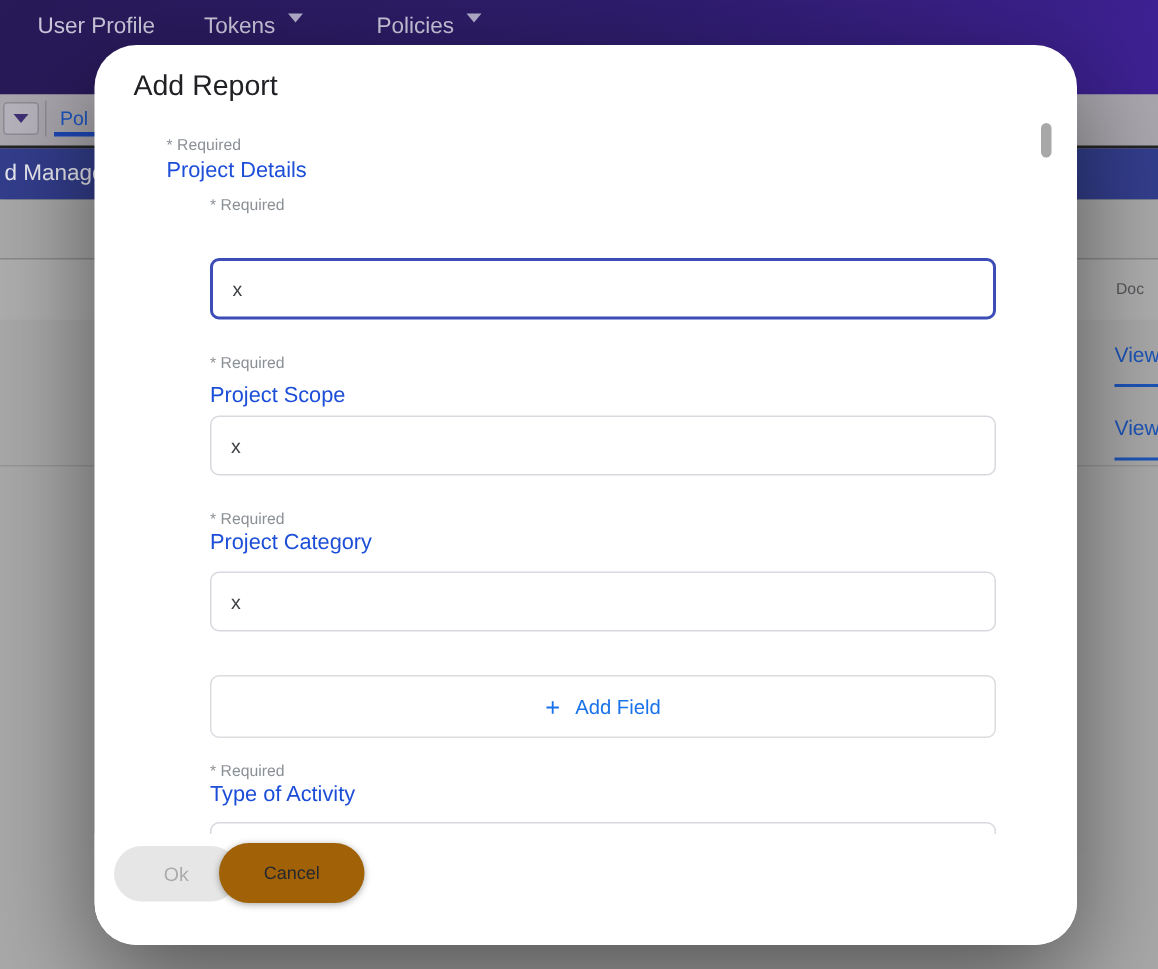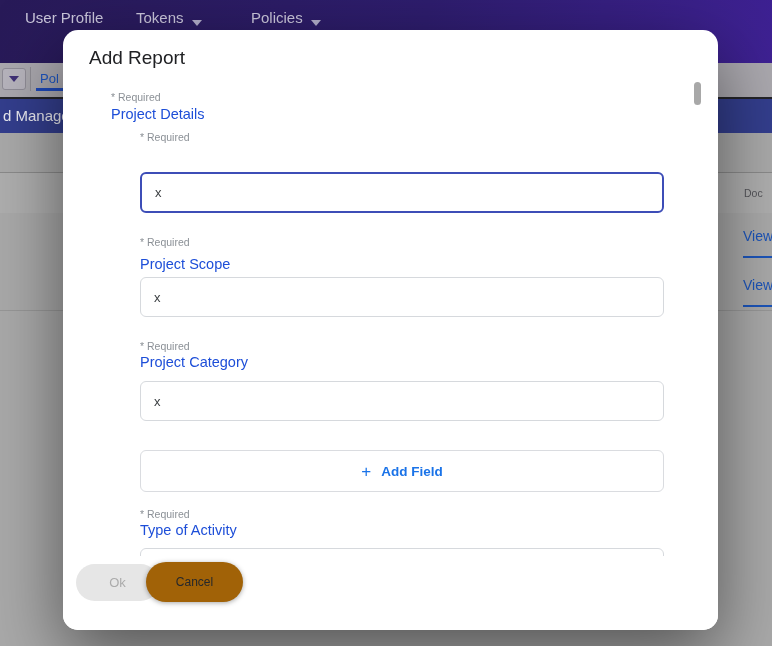--- a/index.html
+++ b/index.html
@@ -5,21 +5,21 @@
   html,body{margin:0;padding:0;background:#6f6f6f;}
   .stage{
     position:relative;width:772px;height:646px;overflow:hidden;
     background:#a9a9a9;
     font-family:"Liberation Sans", sans-serif;
     -webkit-font-smoothing:antialiased;
   }
   
   .nav{position:absolute;top:0;left:0;width:772px;height:63px;
     background:linear-gradient(100deg,#281a58 0%,#2e1d6e 55%,#3e2193 100%);}
-  .nav-item{position:absolute;top:9px;display:flex;align-items:flex-end;gap:8px;
+  .nav-item{position:absolute;top:9px;display:flex;align-items:flex-start;gap:8px;
     color:#cbc7dc;font-size:15px;cursor:pointer;}
   .caret{width:0;height:0;border-left:5px solid transparent;border-right:5px solid transparent;
     border-top:6px solid #b3aecb;display:inline-block;}
   .toolbar{position:absolute;top:63px;left:0;width:772px;height:34px;background:#aaa8ae;}
   .dd-btn{position:absolute;left:2px;top:5px;width:22px;height:20px;background:#b6b3bc;
     border:1px solid #8f8c96;border-radius:3px;display:flex;align-items:center;justify-content:center;}
   .dd-btn .caret{border-top-color:#3f3076;}
   .tb-divider{position:absolute;left:30px;top:4px;width:1px;height:24px;background:#8f8d94;}
   .tab-pol{position:absolute;left:40px;top:8px;font-size:13px;color:#1d55c0;}
   .tab-underline{position:absolute;left:36px;top:25px;width:44px;height:3px;background:#1d48b8;}
@@ -30,33 +30,33 @@
   .bg-row{position:absolute;left:0;width:772px;border-bottom:1px solid #979797;}
   .row-toolbar{top:133px;height:39px;background:#a9a9a9;}
   .row-header{top:172px;height:41px;background:#aeaeae;border-top:1px solid #8a8a8a;border-bottom:1px solid #8a8a8a;}
   .doc-head{position:absolute;left:744px;top:14px;font-size:10.5px;color:#55555a;white-space:nowrap;}
   .row-data1{top:213px;height:49px;background:#a9a9a9;}
   .row-data2{top:262px;height:48px;background:#a9a9a9;}
   .view-link{position:absolute;left:743px;top:15px;font-size:14px;color:#1c54b8;
     border-bottom:2px solid #1c54b8;padding-bottom:12px;white-space:nowrap;cursor:pointer;}
   
   .modal{position:absolute;left:63px;top:30px;width:655px;height:600px;background:#ffffff;
-    border-radius:15px;box-shadow:0 24px 70px rgba(0,0,0,.5);overflow:hidden;}
+    border-radius:28px;box-shadow:0 24px 70px rgba(0,0,0,.5);overflow:hidden;}
   .modal-title{position:absolute;left:26px;top:17px;font-size:19px;color:#202124;}
   .req{position:absolute;font-size:10.5px;color:#8b9096;}
   .flabel{position:absolute;font-size:14.5px;color:#1d4ed8;}
   .tinput{position:absolute;left:77px;width:524px;height:40px;box-sizing:border-box;
     border:1px solid #d6d9dd;border-radius:6px;background:#fff;
     font-family:"Liberation Sans",sans-serif;font-size:13px;color:#3c4043;padding:0 0 0 13px;outline:none;}
   .tinput.focused{border:2px solid #3d4db7;}
   .add-box{position:absolute;left:77px;top:420px;width:524px;height:42px;box-sizing:border-box;
     border:1px solid #dadce0;border-radius:6px;background:#fff;
     display:flex;align-items:center;justify-content:center;gap:10px;cursor:pointer;}
   .plus{color:#1a73e8;font-size:17px;font-weight:400;line-height:1;}
-  .add-label{color:#1a73e8;font-size:13.5px;font-weight:700;}
+  .add-label{color:#1a73e8;font-size:13.5px;font-weight:400;}
   .scroll-thumb{position:absolute;right:17px;top:52px;width:7px;height:23px;border-radius:4px;background:#a8a8a8;}
   .footer{position:absolute;left:0;bottom:0;width:655px;height:74px;background:#ffffff;}
   .btn{border:none;border-radius:20px;font-family:"Liberation Sans",sans-serif;cursor:pointer;text-align:center;}
   .btn-ok{position:absolute;left:13px;top:8px;width:83px;height:37px;background:#e6e6e6;
     color:#ababab;font-size:13px;}
   .btn-cancel{position:absolute;left:83px;top:6px;width:97px;height:40px;background:#a16207;
     color:#26282b;font-size:12px;font-weight:500;box-shadow:0 1px 5px rgba(0,0,0,.35);}
 </style>
 </head>
 <body>

